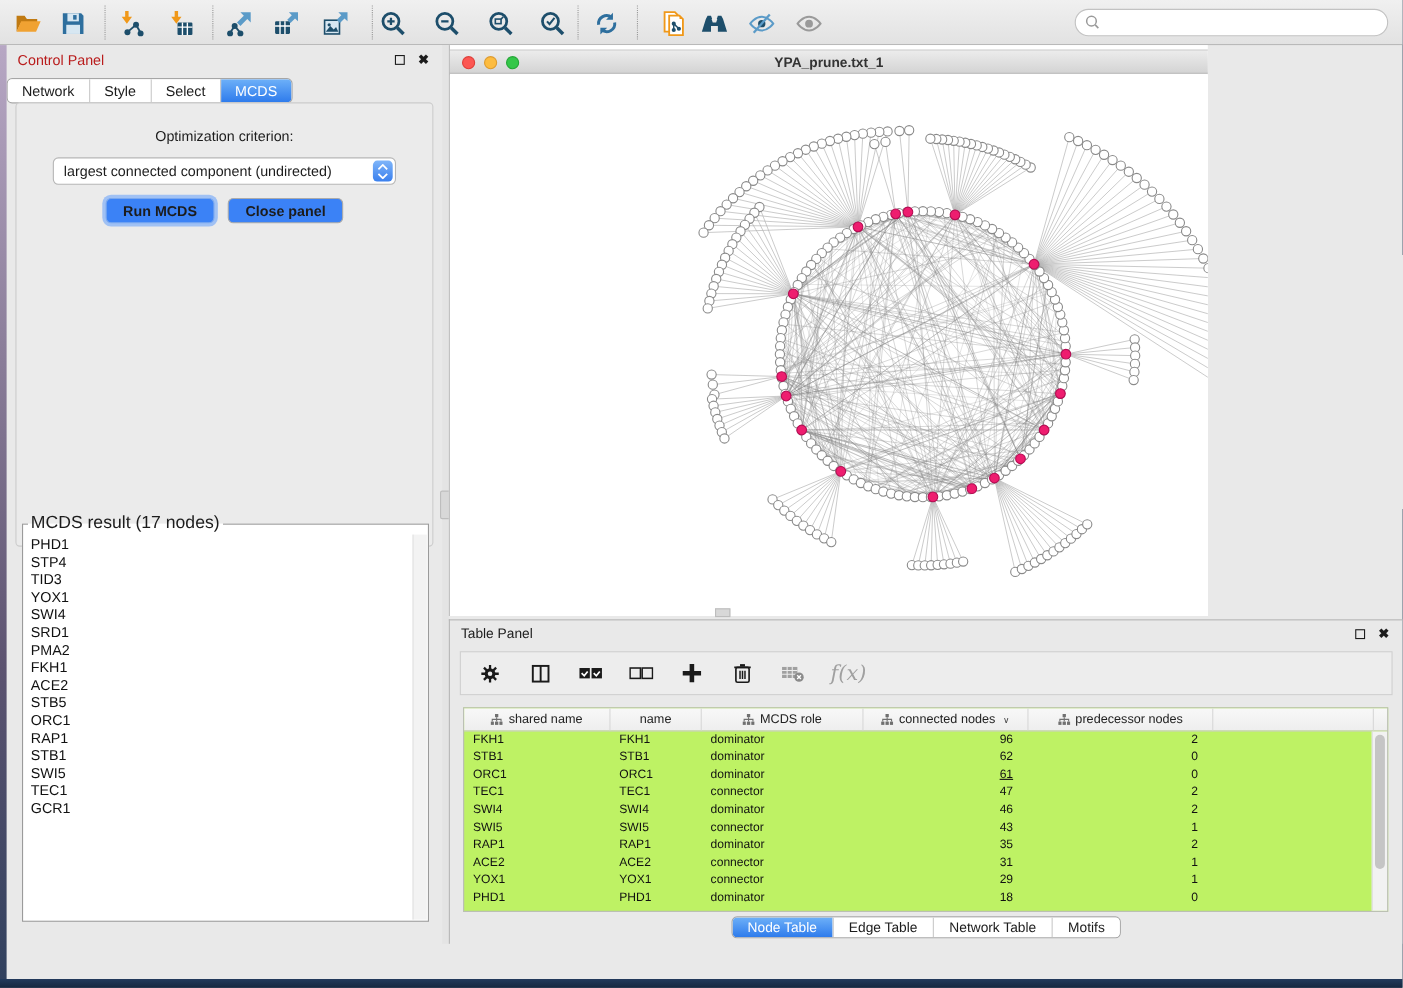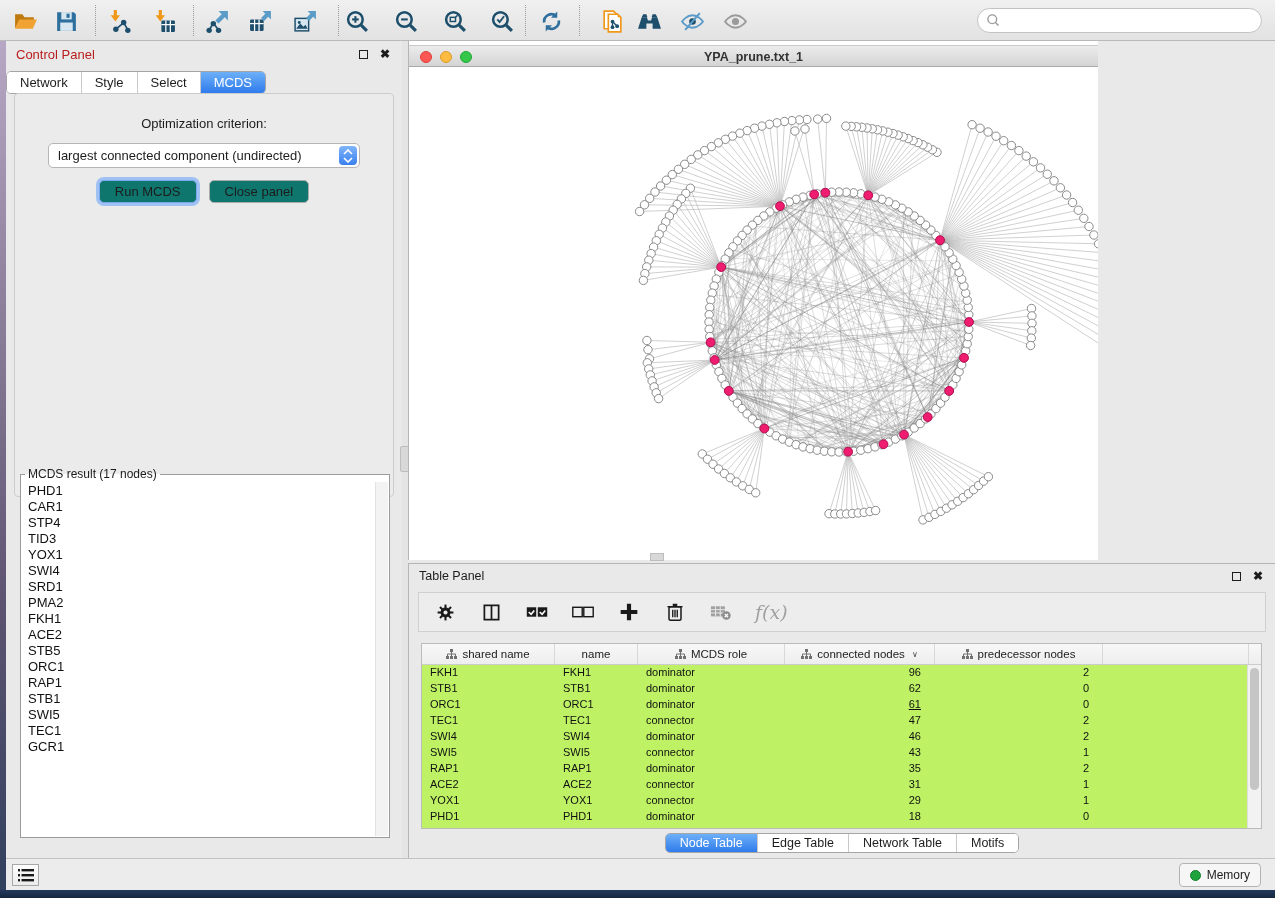--- a/index.html
+++ b/index.html
@@ -26,24 +26,24 @@
   .cp-tabs-row { position:absolute; top:30px; left:0; right:0; display:flex; justify-content:flex-start; }
   .seg { display:inline-flex; border:1px solid #a6a6a6; border-radius:5px; overflow:hidden; background:#fff; }
   .seg .seg-btn { border:none; background:#fff; padding:3px 13px; font-size:13px; color:#1c1c1c; border-left:1px solid #c9c9c9; font-family:inherit; }
   .seg .seg-btn:first-child { border-left:none; }
   .seg .seg-btn.active { background:linear-gradient(#6db0f8,#2e7bec); color:#fff; }
   .cp-inner { position:absolute; left:8px; right:8px; top:52px; height:404px; background:#ebebeb; border:1px solid #cccccc; border-radius:4px; }
   .opt-label { margin-top:22px; text-align:center; font-size:13px; color:#1c1c1c; }
   .opt-select { position:relative; margin:12px auto 0 auto; width:312px; height:25px; background:#fff; border:1px solid #b5b5b5; border-radius:5px; font-size:13px; color:#1c1c1c; display:flex; align-items:center; padding-left:9px; }
   .opt-stepper { position:absolute; right:2px; top:2px; bottom:2px; width:18px; border-radius:4px; background:linear-gradient(#7fb5f9,#3a80ee); display:flex; flex-direction:column; align-items:center; justify-content:center; gap:2px; }
   .cp-buttons { margin-top:12px; display:flex; justify-content:center; gap:12px; }
-  .mac-btn { background:#0f766e; border:1px solid #ababab; border-radius:5px; font-size:13px; color:#1c1c1c; padding:3px 15px; font-family:inherit; }
+  .mac-btn { background:#3b82f6; border:1px solid #ababab; border-radius:5px; font-size:13px; color:#1c1c1c; padding:3px 15px; font-family:inherit;font-weight:bold; }
   .mac-btn.focused { box-shadow:0 0 0 3px rgba(110,165,250,.6); border-color:#7aa8ef; }
   .mcds-fieldset { position:absolute; left:14px; right:12px; top:426px; height:371px; border:1px solid #9b9b9b; background:#fff; padding:0; }
-  .mcds-fieldset legend { font-size:12px; color:#1c1c1c; margin-left:4px; padding:0 3px; }
+  .mcds-fieldset legend { font-size:16px; color:#1c1c1c; margin-left:4px; padding:0 3px; }
   .mcds-list { position:absolute; left:1px; right:14px; top:0; bottom:1px; overflow:hidden; list-style:none; padding:2px 0 0 6px; }
   .mcds-list li { font-size:13px; line-height:16px; color:#111; }
   .mcds-scroll { position:absolute; right:1px; top:1px; bottom:1px; width:13px; background:#f3f3f3; border-left:1px solid #e2e2e2; }
 
   
   .v-split { position:absolute; left:402px; top:41px; width:6px; height:817px; background:#e4e4e4; }
   .v-split .grip { position:absolute; left:-2px; top:405px; width:10px; height:26px; background:#d8d8d8; border:1px solid #bdbdbd; border-radius:2px; }
   .h-grip { position:absolute; left:650px; top:553px; width:14px; height:8px; background:#d8d8d8; border:1px solid #bdbdbd; z-index:5; }
 
   
@@ -283,21 +283,20 @@
       <div class="cp-buttons">
         <button class="mac-btn focused">Run MCDS</button>
         <button class="mac-btn">Close panel</button>
       </div>
     </div>
     <fieldset class="mcds-fieldset">
       <legend>MCDS result (17 nodes)</legend>
       <div style="position:relative;width:100%;height:100%;">
         <ul class="mcds-list">
             <li>PHD1</li>
-            <li>CAR1</li>
             <li>STP4</li>
             <li>TID3</li>
             <li>YOX1</li>
             <li>SWI4</li>
             <li>SRD1</li>
             <li>PMA2</li>
             <li>FKH1</li>
             <li>ACE2</li>
             <li>STB5</li>
             <li>ORC1</li>
@@ -1341,35 +1340,17 @@
     <div class="tp-tabs">
       <div class="seg">
           <button class="seg-btn active">Node Table</button>
           <button class="seg-btn">Edge Table</button>
           <button class="seg-btn">Network Table</button>
           <button class="seg-btn">Motifs</button>
         </div>
     </div>
   </div>
 
-  <div class="status-bar">
-    <div class="list-btn">
-      <svg width="16" height="13" viewBox="0 0 16 13">
-          <g fill="#1a1a1a">
-            <rect x="0" y="0" width="2" height="2.4"></rect>
-            <rect x="3.5" y="0" width="12.5" height="2.4"></rect>
-            <rect x="0" y="5" width="2" height="2.4"></rect>
-            <rect x="3.5" y="5" width="12.5" height="2.4"></rect>
-            <rect x="0" y="10" width="2" height="2.4"></rect>
-            <rect x="3.5" y="10" width="12.5" height="2.4"></rect>
-          </g>
-        </svg>
-    </div>
-    <div class="memory-btn">
-      <span class="memdot"></span>
-      <span>Memory</span>
-    </div>
-  </div>
 
 </div>
 
 <div class="wall-left"></div>
 <div class="wall-bottom"></div>
 
 </body></html>

